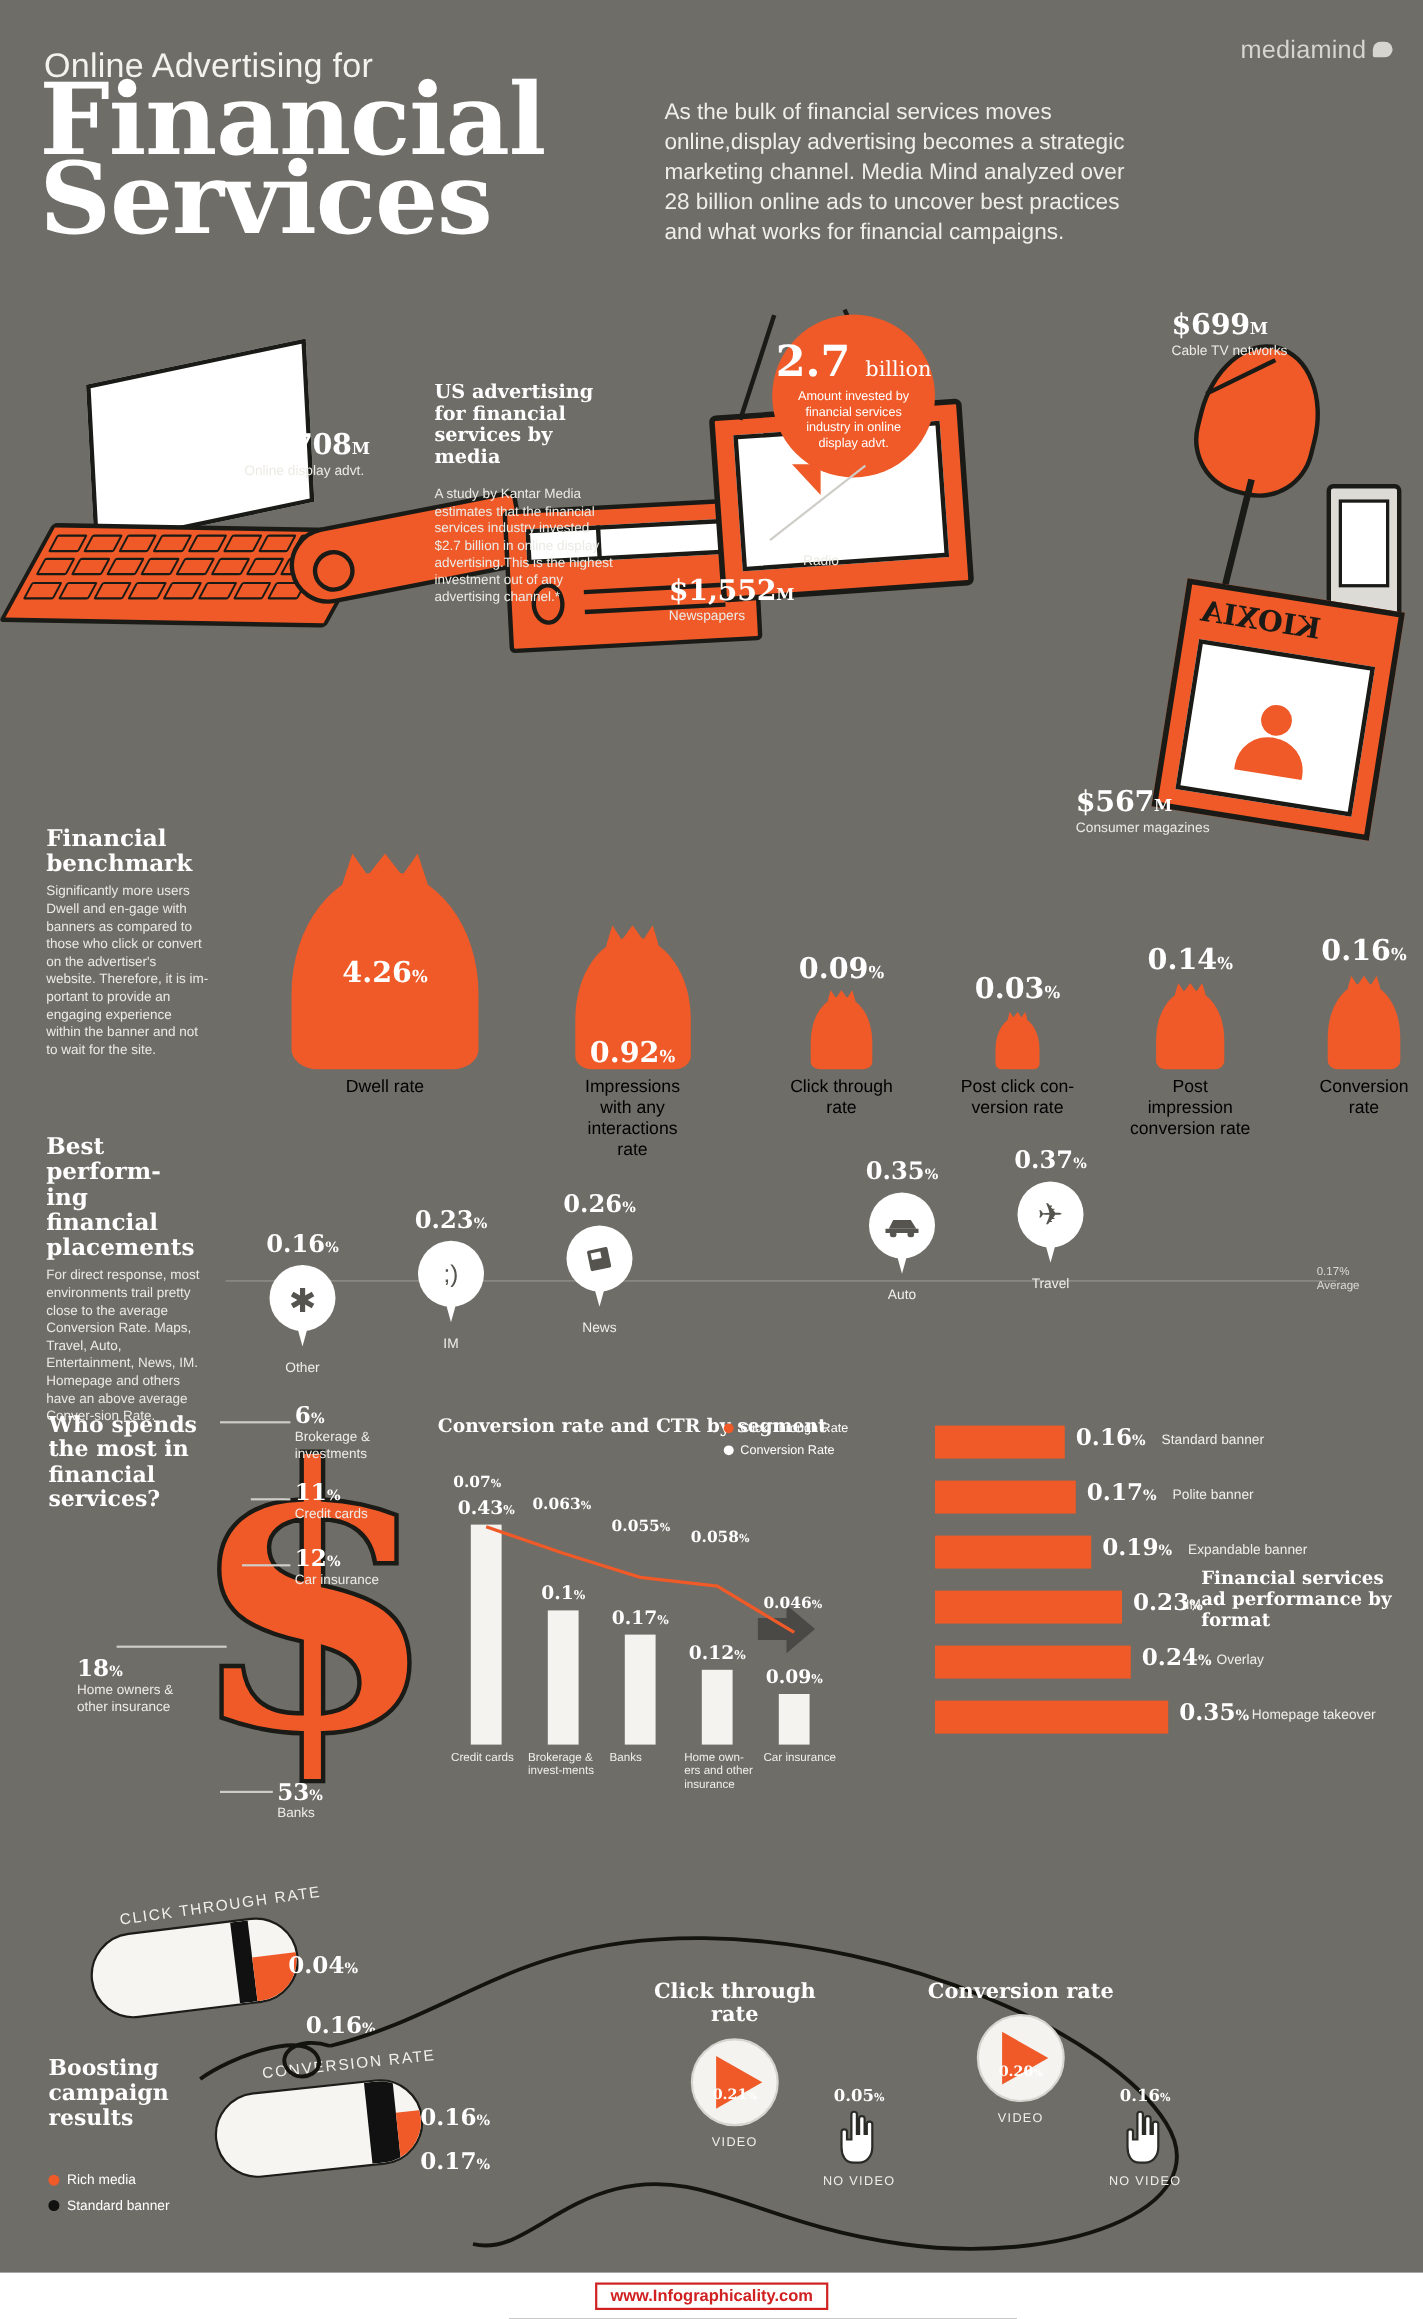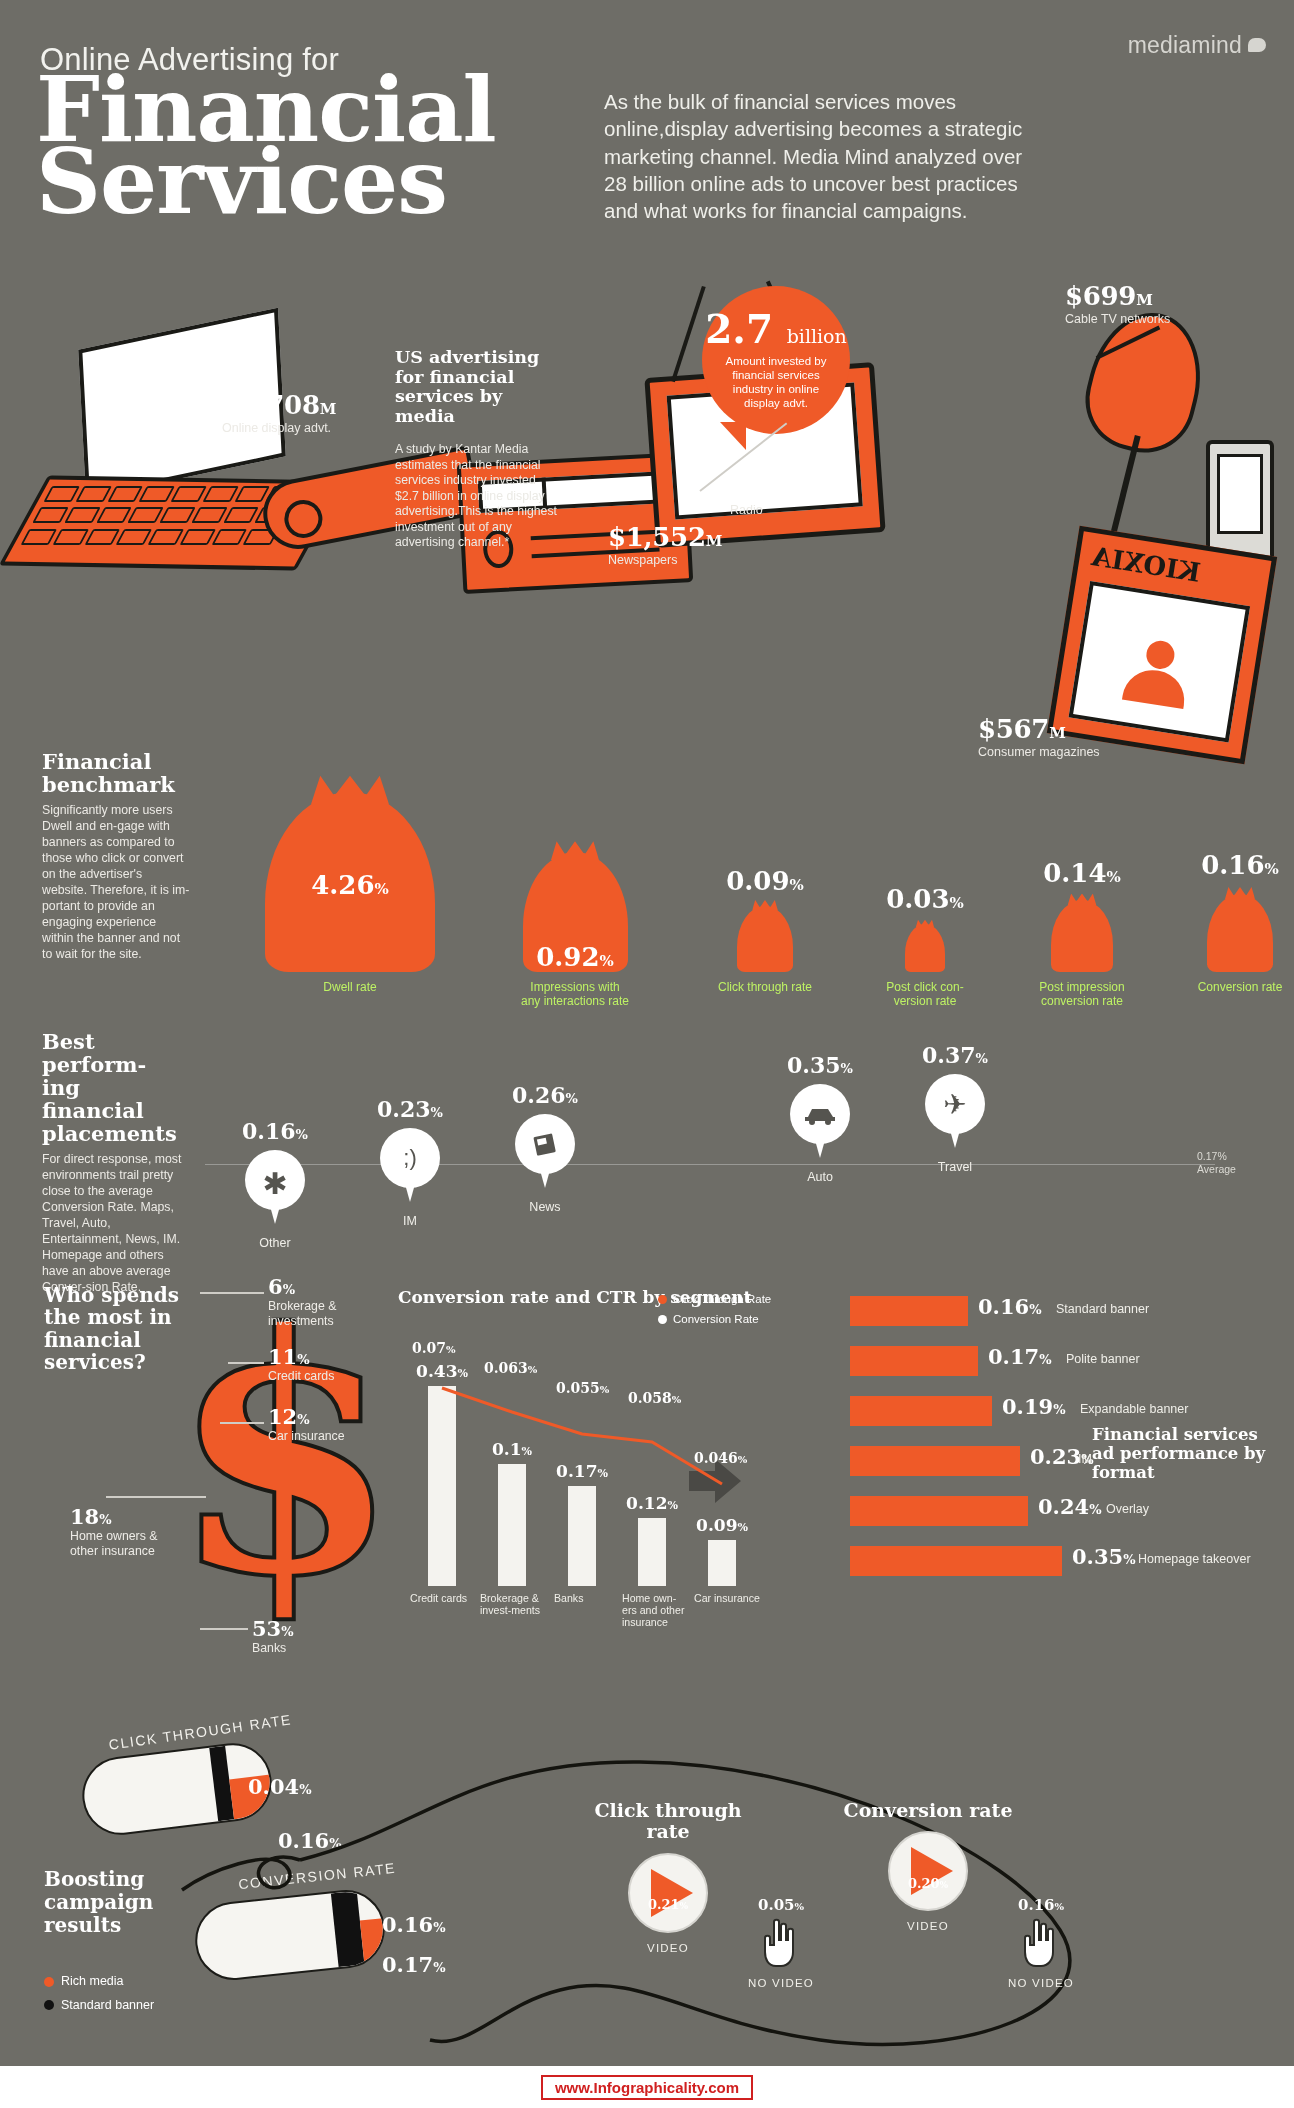--- a/index.html
+++ b/index.html
@@ -103,21 +103,21 @@
   .bags { position:absolute; left:230px; top:0; width:1030px; height:270px;}
   .bag  { position:absolute; bottom:38px; text-align:center;}
   .bagshape{ position:relative; margin:0 auto; background:#ef5a28;
              border-radius:50% 50% 14% 14% / 62% 62% 10% 10%; }
   .bagshape::before{ content:""; position:absolute; left:50%; transform:translateX(-50%);
                      width:46%; height:16%; top:-9%; background:#ef5a28;
                      clip-path: polygon(0 100%,12% 0,30% 70%,50% 0,70% 70%,88% 0,100% 100%);}
   .bagval{ position:absolute; left:50%; transform:translateX(-50%); font-size:26px; font-weight:700; white-space:nowrap;}
   .bagval small{ font-size:15px;}
   .baglbl{ position:absolute; top:100%; left:50%; transform:translateX(-50%); margin-top:8px;
-           font-size:12px; line-height:1.18; width:110px; color:#bef264;}
+           font-size:16px; line-height:1.18; width:110px; color:#000000;}
 
   
   #placements { position:absolute; left:0; top:1022px; width:1248px; height:240px;}
   #pl-copy { position:absolute; left:42px; top:8px; width:140px;}
   .pins { position:absolute; left:195px; top:10px; width:1060px; height:210px;}
   .avgline { position:absolute; left:10px; top:132px; width:1010px; height:1px; background:rgba(255,255,255,.3);}
   .pin { position:absolute; text-align:center; width:120px;}
   .pin .val { font-size:22px; font-weight:700; white-space:nowrap;}
   .pin .val small{ font-size:13px;}
   .pin .circ{ width:60px;height:60px;border-radius:50%;background:#fff;margin:6px auto 0;position:relative;
@@ -533,21 +533,21 @@
     <div class="legend2">
       <div><span class="dot" style="background:#ef5a28"></span><span>Rich media</span></div>
       <div><span class="dot" style="background:#111"></span><span>Standard banner</span></div>
     </div>
 
     <div class="caplabel" style="left:108px; top:24px; transform:rotate(-8deg);">CLICK THROUGH RATE</div>
     <div class="capsule" style="left:82px; top:50px; width:190px; transform:rotate(-7deg);">
       <div class="seg" style="left:130px; width:16px; background:#111;"></div>
       <div class="seg" style="left:146px; width:44px; background:#ef5a28; top:46%; height:54%;"></div>
     </div>
-    <div class="capval serif" style="left:248px; top:74px;"><span>0.04</span><small>%</small></div>
+    <div class="capval serif" style="left:262px; top:74px;"><span>0.04</span><small>%</small></div>
     <div class="capval serif" style="left:278px; top:128px;"><span>0.16</span><small>%</small></div>
 
     <div class="caplabel" style="left:238px; top:168px; transform:rotate(-6deg);">CONVERSION RATE</div>
     <div class="capsule" style="left:195px; top:196px; width:190px; transform:rotate(-6deg);">
       <div class="seg" style="left:138px; width:26px; background:#111;"></div>
       <div class="seg" style="left:164px; width:30px; background:#ef5a28; top:40%; height:60%;"></div>
     </div>
     <div class="capval serif" style="left:382px; top:212px;"><span>0.16</span><small>%</small></div>
     <div class="capval serif" style="left:382px; top:252px;"><span>0.17</span><small>%</small></div>
 

